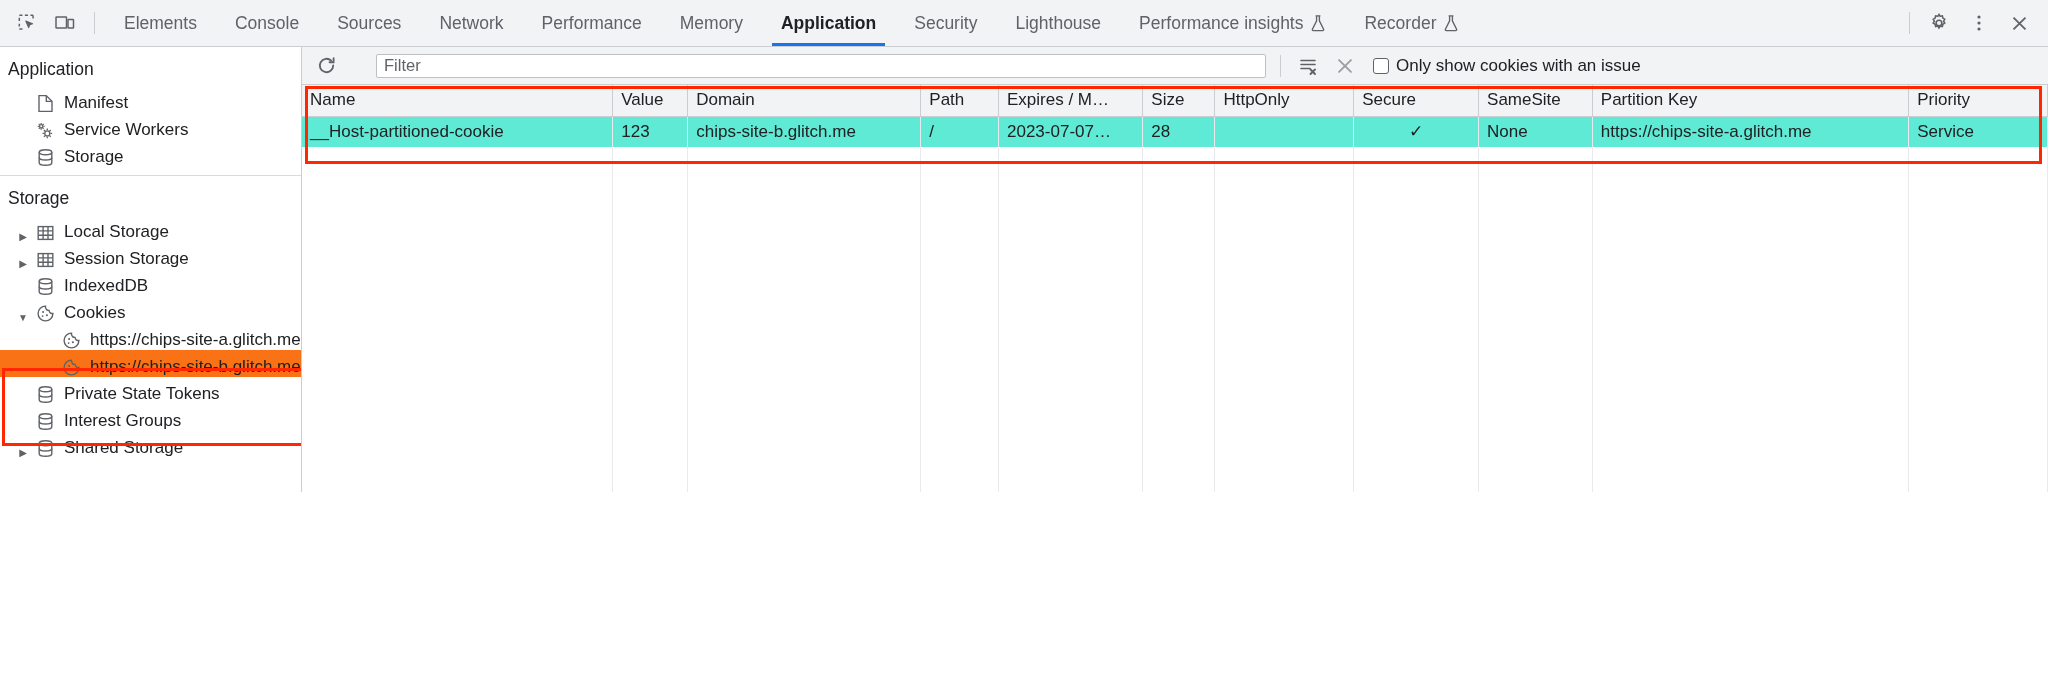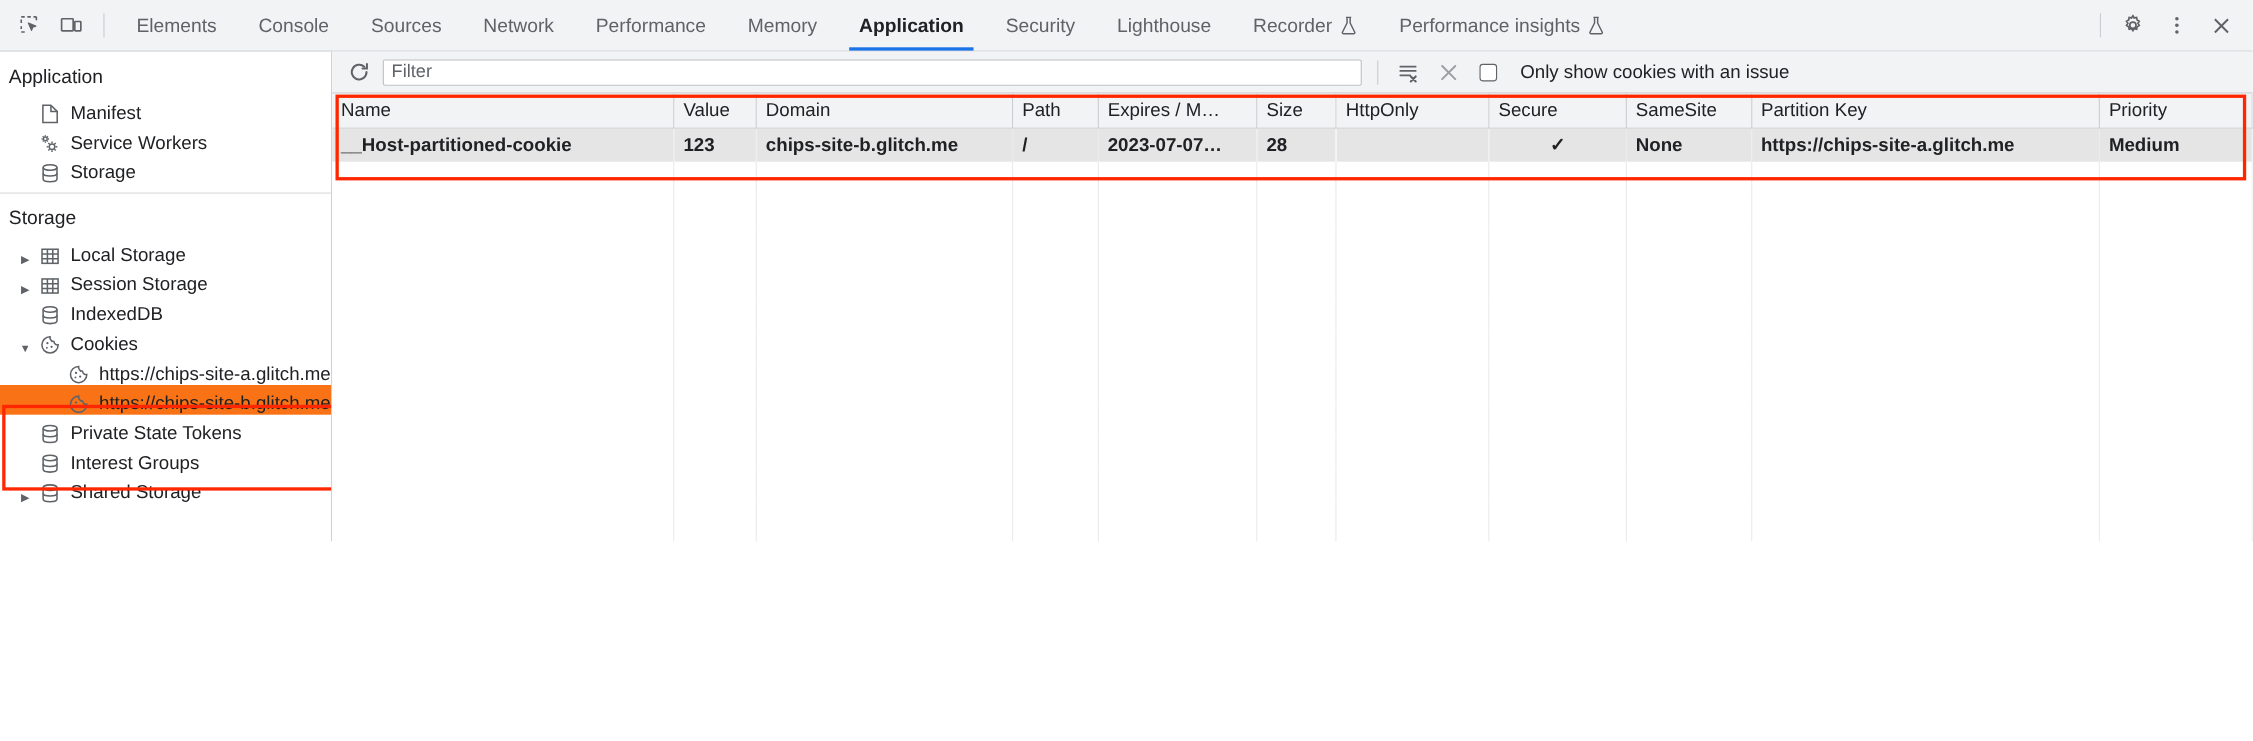--- a/index.html
+++ b/index.html
@@ -137,30 +137,31 @@
     flex: 0 1 890px;
     height: 24px;
     background: #fff;
     border: 1px solid #bdc1c6;
     border-radius: 2px;
     font-size: 16.5px;
     color: #202124;
     padding: 0 7px;
     font-family: "Liberation Sans", sans-serif;
     outline: none;
+    margin-left: 28px;
   }
   .filter-input::placeholder { color: #5f6368; }
   .fb-divider { width:1px; height: 22px; background:#cacdd1; margin: 0 6px; }
   .fb-icon {
     width: 28px; height: 26px;
     display:flex; align-items:center; justify-content:center;
     color:#5f6368; cursor:pointer;
   }
   .fb-check {
-    display: flex; align-items: center; gap: 21px;
+    display: flex; align-items: center; gap: 7px;
     font-size: 17px; color: #202124;
     cursor: pointer; margin-left: 6px;
   }
   .cbox {
     width: 16px; height: 16px;
     border: 1.5px solid #5f6368;
     border-radius: 3px;
     background: #fff;
   }
 
@@ -188,21 +189,21 @@
   }
   table.cookies td {
     height: 31px;
     padding: 0 8px;
     border-right: 1px solid #e8eaed;
     white-space: nowrap;
     overflow: hidden;
     text-overflow: ellipsis;
     vertical-align: middle;
   }
-  table.cookies tr.data-row { background: #e5e5e5; font-weight: bold; }
+  table.cookies tr.data-row { background: #5eead4; }
   .filler-row td { border-right: 1px solid #e8eaed; height: 100%; }
   .center { text-align: center; }
 </style>
 </head>
 <body>
 
 <div class="app">
 
   <div class="toolbar">
     <div class="tb-left">
@@ -242,29 +243,29 @@
         <div class="tab active">
           <span>Application</span>
         </div>
         <div class="tab">
           <span>Security</span>
         </div>
         <div class="tab">
           <span>Lighthouse</span>
         </div>
         <div class="tab">
-          <span>Recorder</span>
+          <span>Performance insights</span>
           <span style="display: flex;">
             <svg xmlns="http://www.w3.org/2000/svg" width="16" height="18" viewBox="0 0 16 18" fill="none" stroke="#5f6368" stroke-width="1.35" stroke-linejoin="round">
         <path d="M5.6 1.8h4.8M6.6 1.8v5.1L2.4 15.3a.9.9 0 0 0 .8 1.3h9.6a.9.9 0 0 0 .8-1.3L9.4 6.9V1.8"></path>
             </svg>
           </span>
         </div>
         <div class="tab">
-          <span>Performance insights</span>
+          <span>Recorder</span>
           <span style="display: flex;">
             <svg xmlns="http://www.w3.org/2000/svg" width="16" height="18" viewBox="0 0 16 18" fill="none" stroke="#5f6368" stroke-width="1.35" stroke-linejoin="round">
         <path d="M5.6 1.8h4.8M6.6 1.8v5.1L2.4 15.3a.9.9 0 0 0 .8 1.3h9.6a.9.9 0 0 0 .8-1.3L9.4 6.9V1.8"></path>
             </svg>
           </span>
         </div>
       </div>
     <div class="tb-right">
       <div class="tb-divider"></div>
       <div class="icon-btn">
@@ -501,21 +502,21 @@
                 <td>__Host-partitioned-cookie</td>
                 <td>123</td>
                 <td>chips-site-b.glitch.me</td>
                 <td>/</td>
                 <td>2023-07-07…</td>
                 <td>28</td>
                 <td class="center"></td>
                 <td class="center">✓</td>
                 <td>None</td>
                 <td>https://chips-site-a.glitch.me</td>
-                <td>Medium</td>
+                <td>Service</td>
               </tr>
               <tr class="filler-row">
                 <td>&nbsp;</td>
                 <td>&nbsp;</td>
                 <td>&nbsp;</td>
                 <td>&nbsp;</td>
                 <td>&nbsp;</td>
                 <td>&nbsp;</td>
                 <td>&nbsp;</td>
                 <td>&nbsp;</td>

